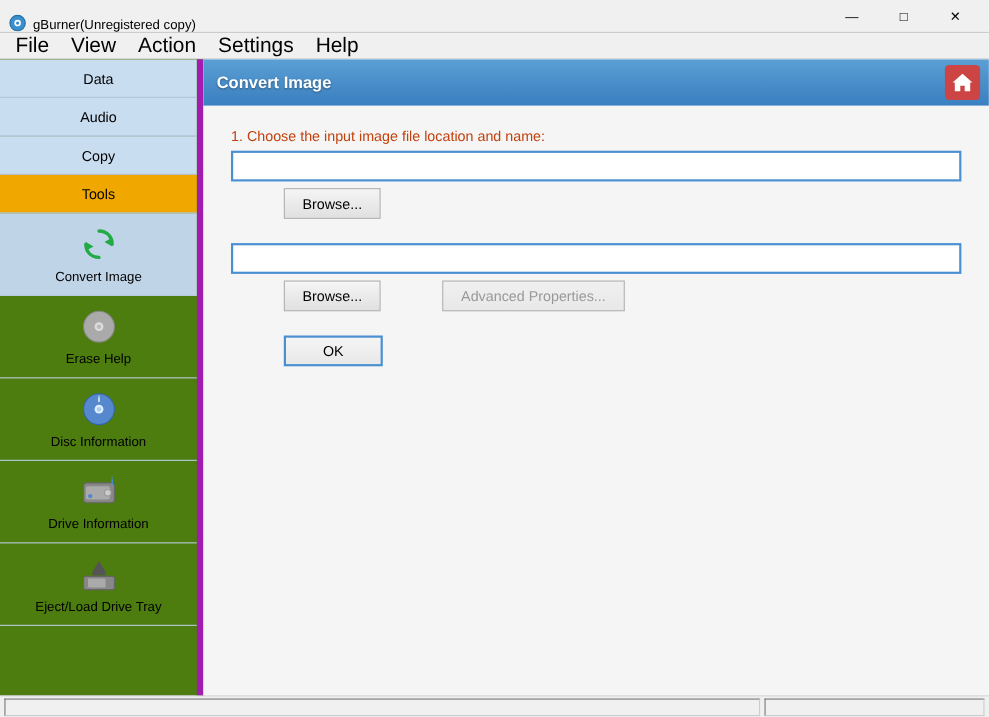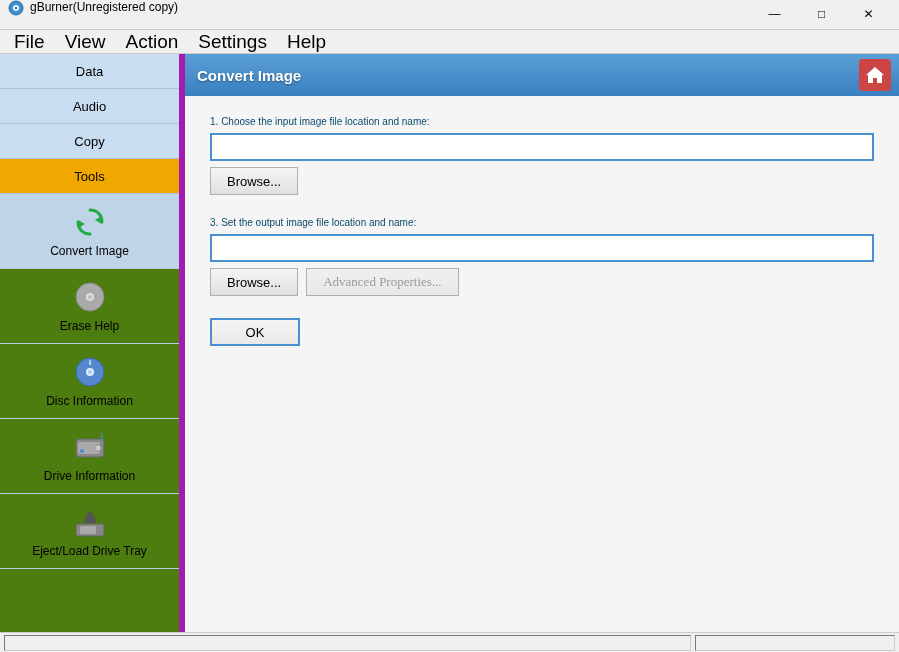--- a/index.html
+++ b/index.html
@@ -10,21 +10,21 @@
       width: 899px;
       height: 652px;
       overflow: hidden;
     }
 
     
     .title-bar {
       background: #f0f0f0;
       height: 30px;
       display: flex;
-      align-items: flex-start;
+      align-items: flex-end;
       padding: 0 8px;
       border-bottom: 1px solid #ccc;
       user-select: none;
     }
     .title-bar-icon {
       width: 16px;
       height: 16px;
       margin-right: 6px;
       display: flex;
       align-items: center;
@@ -184,23 +184,23 @@
     
     .form-body {
       padding: 20px 25px;
       flex: 1;
       background: #f5f5f5;
     }
     .form-step {
       margin-bottom: 22px;
     }
     .form-step-label {
-      font-size: 10px;
+      font-size: 13px;
       margin-bottom: 6px;
-      color: #0c4a6e;
+      color: #c2410c;
     }
     .form-input {
       width: 100%;
       height: 28px;
       border: 2px solid #4a90d0;
       padding: 2px 6px;
       font-size: 13px;
       background: white;
       outline: none;
     }
@@ -214,26 +214,26 @@
       height: 28px;
       padding: 0 16px;
       border: 1px solid #b0b0b0;
       background: linear-gradient(to bottom, #f5f5f5, #e0e0e0);
       cursor: pointer;
       font-size: 13px;
       min-width: 80px;
       display: flex;
       align-items: center;
       justify-content: center;
+      margin-left: 48px;
     }
     .btn:disabled {
       color: #999;
       cursor: default;
       background: linear-gradient(to bottom, #f0f0f0, #e8e8e8);
-      font-family: Liberation Serif, serif;
     }
     .btn-ok {
       border: 2px solid #4a90d0;
       background: linear-gradient(to bottom, #f5f5f5, #e8e8e8);
       min-width: 90px;
     }
 
     .select-input {
       width: 360px;
       height: 28px;
@@ -384,24 +384,20 @@
           <span>Choose the input image file location and name:</span>
         </div>
         <input type="text" class="form-input" value="" style="">
         <div class="btn-row">
           <button class="btn">Browse...</button>
         </div>
       </div>
 
 
       <div class="form-step">
-        <div class="form-step-label">
-          <span>3.</span>
-          <span>Set the output image file location and name:</span>
-        </div>
         <input type="text" class="form-input" value="" style="">
         <div class="btn-row">
           <button class="btn">Browse...</button>
           <button class="btn" disabled="">Advanced Properties...</button>
         </div>
       </div>
 
       <div class="form-step">
         <div class="btn-row">
           <button class="btn btn-ok">OK</button>

